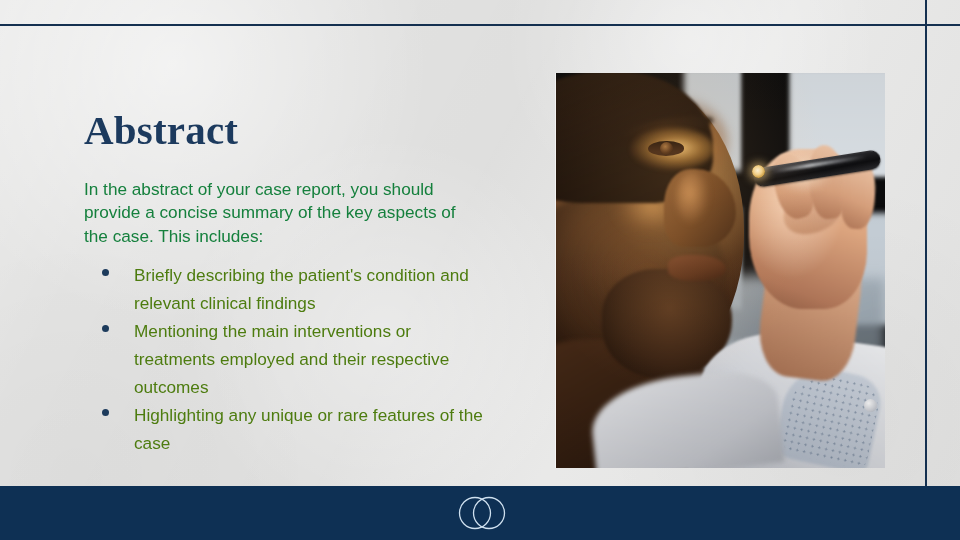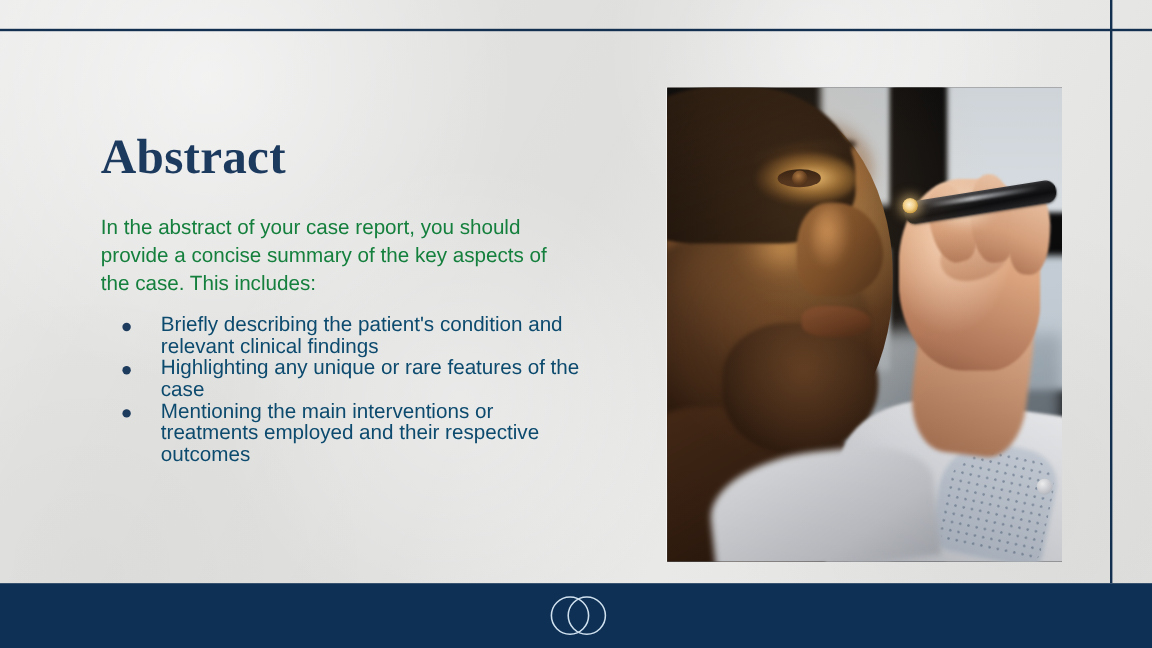--- a/index.html
+++ b/index.html
@@ -86,22 +86,22 @@
     top: 261px;
     width: 400px;
     margin: 0;
     padding: 0;
     list-style: none;
   }
   .bullets li {
     position: relative;
     padding-left: 50px;
     font-size: 17.2px;
-    line-height: 18px;
-    color: #0c4a6e;
+    line-height: 28px;
+    color: #4d7c0f;
     margin-bottom: 0px;
   }
   .bullets li .dot {
     position: absolute;
     left: 18px;
     top: 8px;
     width: 7px;
     height: 7px;
     border-radius: 50%;
     background: #1d3b5c;
@@ -429,25 +429,25 @@
 
   <div class="body-para">In the abstract of your case report, you should provide a concise summary of the key aspects of the case. This includes:</div>
 
   <ul class="bullets">
     <li>
       <span class="dot"></span>
       <span>Briefly describing the patient's condition and relevant clinical findings</span>
     </li>
     <li>
       <span class="dot"></span>
-      <span>Highlighting any unique or rare features of the case</span>
+      <span>Mentioning the main interventions or treatments employed and their respective outcomes</span>
     </li>
     <li>
       <span class="dot"></span>
-      <span>Mentioning the main interventions or treatments employed and their respective outcomes</span>
+      <span>Highlighting any unique or rare features of the case</span>
     </li>
   </ul>
 
   <div class="photo-wrap">
     <div class="photo">
       <div class="bg-window">
         <div class="pane p1"></div>
         <div class="pane p2"></div>
         <div class="pane p3"></div>
         <div class="pane p4"></div>

